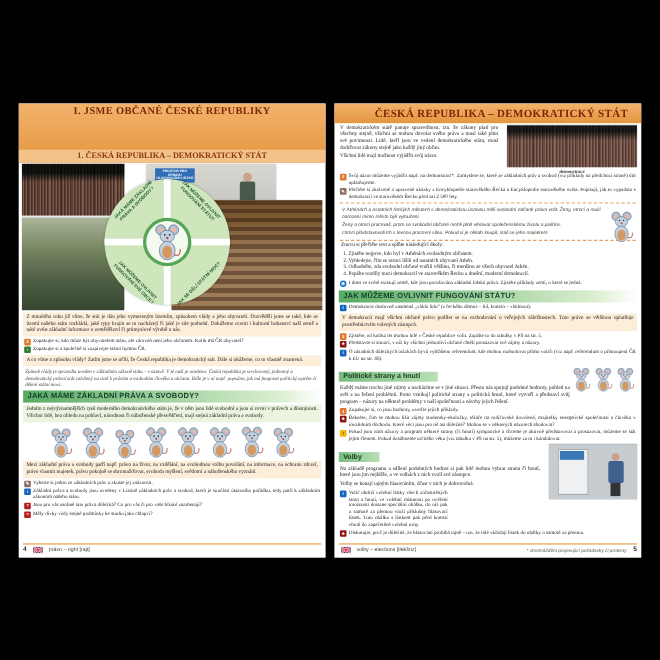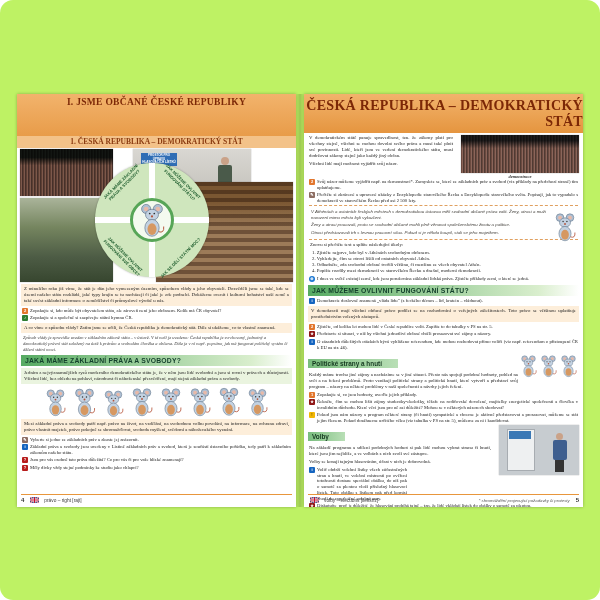--- a/index.html
+++ b/index.html
@@ -1,31 +1,31 @@
 <!DOCTYPE html>
 <html><head>
 <meta charset="utf-8">
 <style>
   html,body{margin:0;padding:0;background:#ffffff;}
-  .canvas{position:relative;width:600px;height:600px;background:#bef264;overflow:hidden;
-          font-family:"Liberation Serif", serif;color:#222;border-radius:13px;}
+  .canvas{position:relative;width:600px;height:600px;background:#000000;overflow:hidden;
+          font-family:"Liberation Serif", serif;color:#222;}
   .spread-spine{position:absolute;left:296px;top:94px;width:8px;height:413px;
     background:linear-gradient(90deg,rgba(0,0,0,0) 0%,rgba(0,0,0,.18) 50%,rgba(0,0,0,0) 100%);}
   .page{position:absolute;top:94px;width:279px;height:413px;background:#fff;
         box-shadow:0 0 3px rgba(0,0,0,.28);overflow:hidden;}
   .page-left{left:17px;}
   .page-right{left:304px;}
 
   
   .banner{background:linear-gradient(180deg,#f2b36c,#e5953f);text-align:center;
           font-weight:bold;color:#7c2807;}
   .banner .t1{font-size:9.5px;padding:3px 2px 1px;letter-spacing:.3px;}
   .banner .t2{font-size:7.5px;background:#f3c289;padding:1px 2px 2px;color:#8a3a10;margin-top:28px;}
   .banner-right{background:linear-gradient(180deg,#f2b36c,#e5953f);text-align:right;
-          font-weight:bold;color:#7c2807;font-size:14px;padding:4px 0 3px 2px;letter-spacing:.3px;}
+          font-weight:bold;color:#7c2807;font-size:10px;padding:4px 12px 3px 2px;letter-spacing:.3px;}
 
   .sect-head{background:linear-gradient(90deg,#57ab63,#d9eecd 85%,#fff);
      color:#123f2b;font-family:"Liberation Sans",sans-serif;font-weight:bold;
      font-size:6.8px;padding:2px 4px;margin:3px 4px 2px;letter-spacing:.2px;}
   .sub-head{display:inline-block;background:linear-gradient(90deg,#79bd7e,#b9dfb6);
      color:#14381f;font-family:"Liberation Sans",sans-serif;font-weight:bold;
      font-size:6.4px;padding:1px 16px 1px 4px;margin:2px 4px 1px;}
 
   
   .para{font-size:4.8px;line-height:1.24;margin:2px 5px;text-align:justify;}

